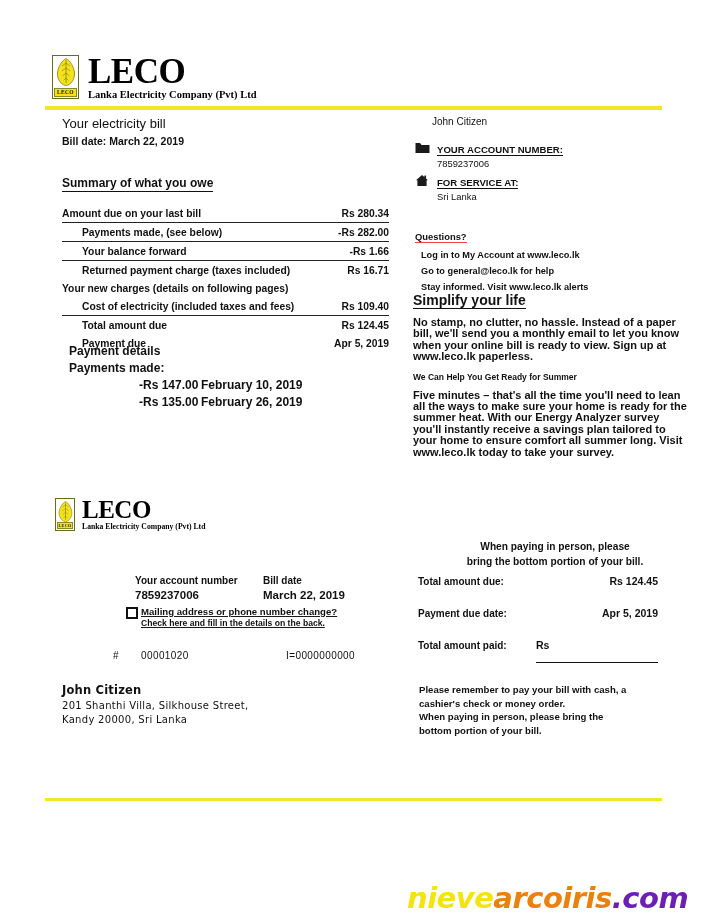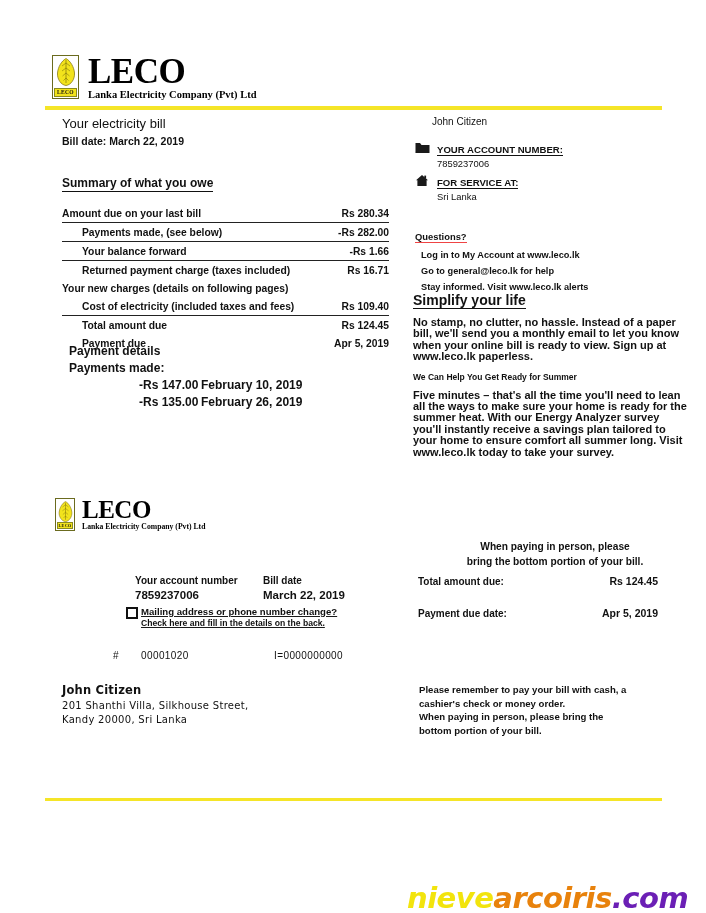--- a/index.html
+++ b/index.html
@@ -175,21 +175,21 @@
   .change-txt { margin-left: 3px; }
   .change-txt .l1 { font-size: 9.6px; font-weight: bold; color: #111; }
   .change-txt .l2 { font-size: 8.6px; font-weight: bold; color: #111; margin-top: 1px; }
 
   .serial-row {
     position: absolute; left: 113px; top: 626px;
     font-size: 10px; font-family: "Liberation Sans", sans-serif; color: #111;
     display: flex;
   }
   .serial-row .hash { width: 28px; }
-  .serial-row .num { width: 133px; letter-spacing: .4px; }
+  .serial-row .num { width: 145px; letter-spacing: .4px; }
   .serial-row .code { letter-spacing: .4px; }
 
   .mail-addr { position: absolute; left: 62px; top: 659px; }
   .mail-addr .nm {
     font-size: 11.5px; font-weight: bold; color: #111;
     font-family: "DejaVu Sans", sans-serif; letter-spacing: .2px;
   }
   .mail-addr .ln {
     font-size: 10px; color: #111; margin-top: 3px; letter-spacing: .3px;
     font-family: "DejaVu Sans", sans-serif;
@@ -387,20 +387,26 @@
 
   <div class="stub-amounts">
     <div class="amt-row">
       <div class="lb">Total amount due:</div>
       <div class="vl">Rs  124.45</div>
     </div>
     <div class="amt-row">
       <div class="lb">Payment due date:</div>
       <div class="vl">Apr 5, 2019</div>
     </div>
+    <div class="amt-row">
+      <div class="lb">Total amount paid:</div>
+      <div class="vl left">
+        <span>Rs</span><span class="rs-line"></span>
+      </div>
+    </div>
   </div>
 
   <div class="stub-note">
     <div>Please remember to pay your bill with cash, a</div>
     <div>cashier's check or money order.</div>
     <div>When paying in person, please bring the</div>
     <div>bottom portion of your bill.</div>
   </div>
 
   <div class="yellow-bar" id="bar-bottom"></div>

